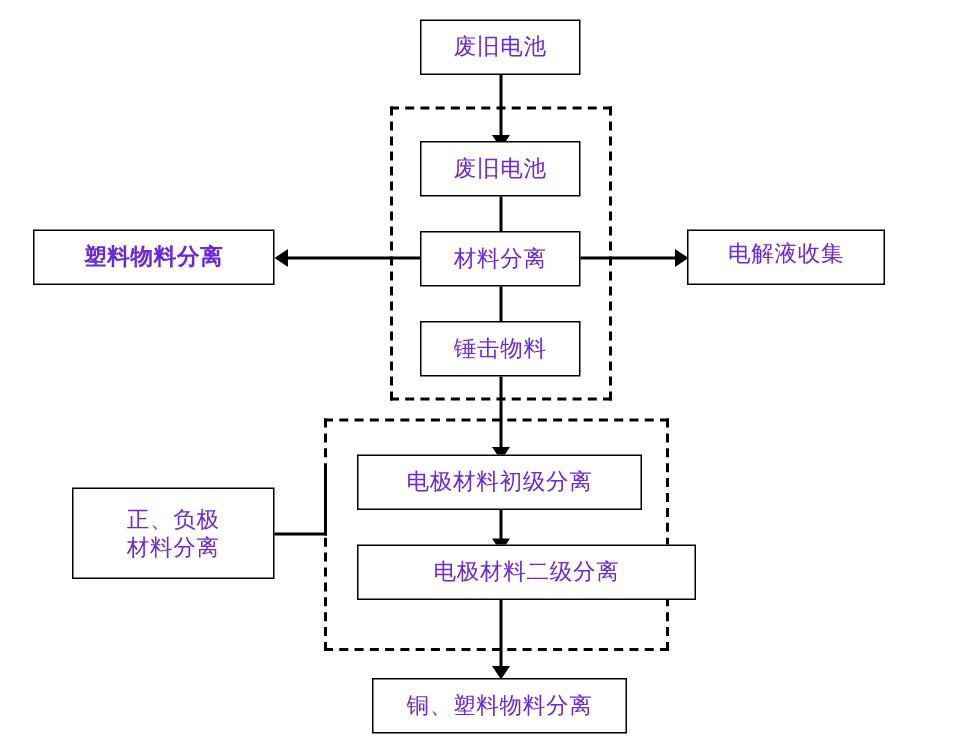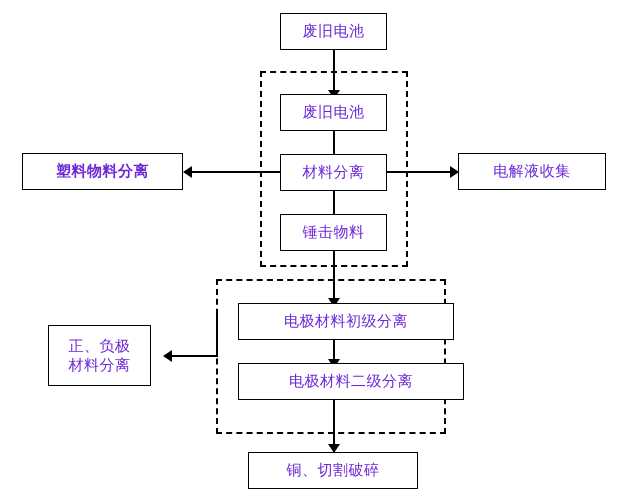--- a/index.html
+++ b/index.html
@@ -111,24 +111,24 @@
   <div class="node" style="left:280px; top:13px; width:107px; height:37px;">废旧电池</div>
 
   <div class="node" style="left:280px; top:94px; width:107px; height:37px;">废旧电池</div>
 
   <div class="node" style="left:280px; top:154px; width:107px; height:37px;">材料分离</div>
 
   <div class="node" style="left:280px; top:214px; width:107px; height:37px;">锤击物料</div>
 
   <div class="node" style="left:22px; top:153px; width:161px; height:37px;font-weight:bold;">塑料物料分离</div>
 
-  <div class="node" style="left:458px; top:153px; width:148px; height:37px;">电解液收集</div>
+  <div class="node" style="left:458px; top:153px; width:132px; height:37px;font-family:Liberation Mono, monospace;">电解液收集</div>
 
-  <div class="node" style="left:238px; top:303px; width:216px; height:37px;">电极材料初级分离</div>
+  <div class="node" style="left:238px; top:303px; width:190px; height:37px;">电极材料初级分离</div>
 
   <div class="node" style="left:238px; top:363px; width:226px; height:37px;">电极材料二级分离</div>
 
-  <div class="node" style="left:48px; top:325px; width:103px; height:61px;">正、负极
+  <div class="node" style="left:48px; top:325px; width:135px; height:61px;">正、负极
 材料分离</div>
 
-  <div class="node" style="left:248px; top:452px; width:170px; height:37px;">铜、切割破碎</div>
+  <div class="node" style="left:248px; top:452px; width:170px; height:37px;">铜、塑料物料分离</div>
 
 </div>
 
 </body></html>

